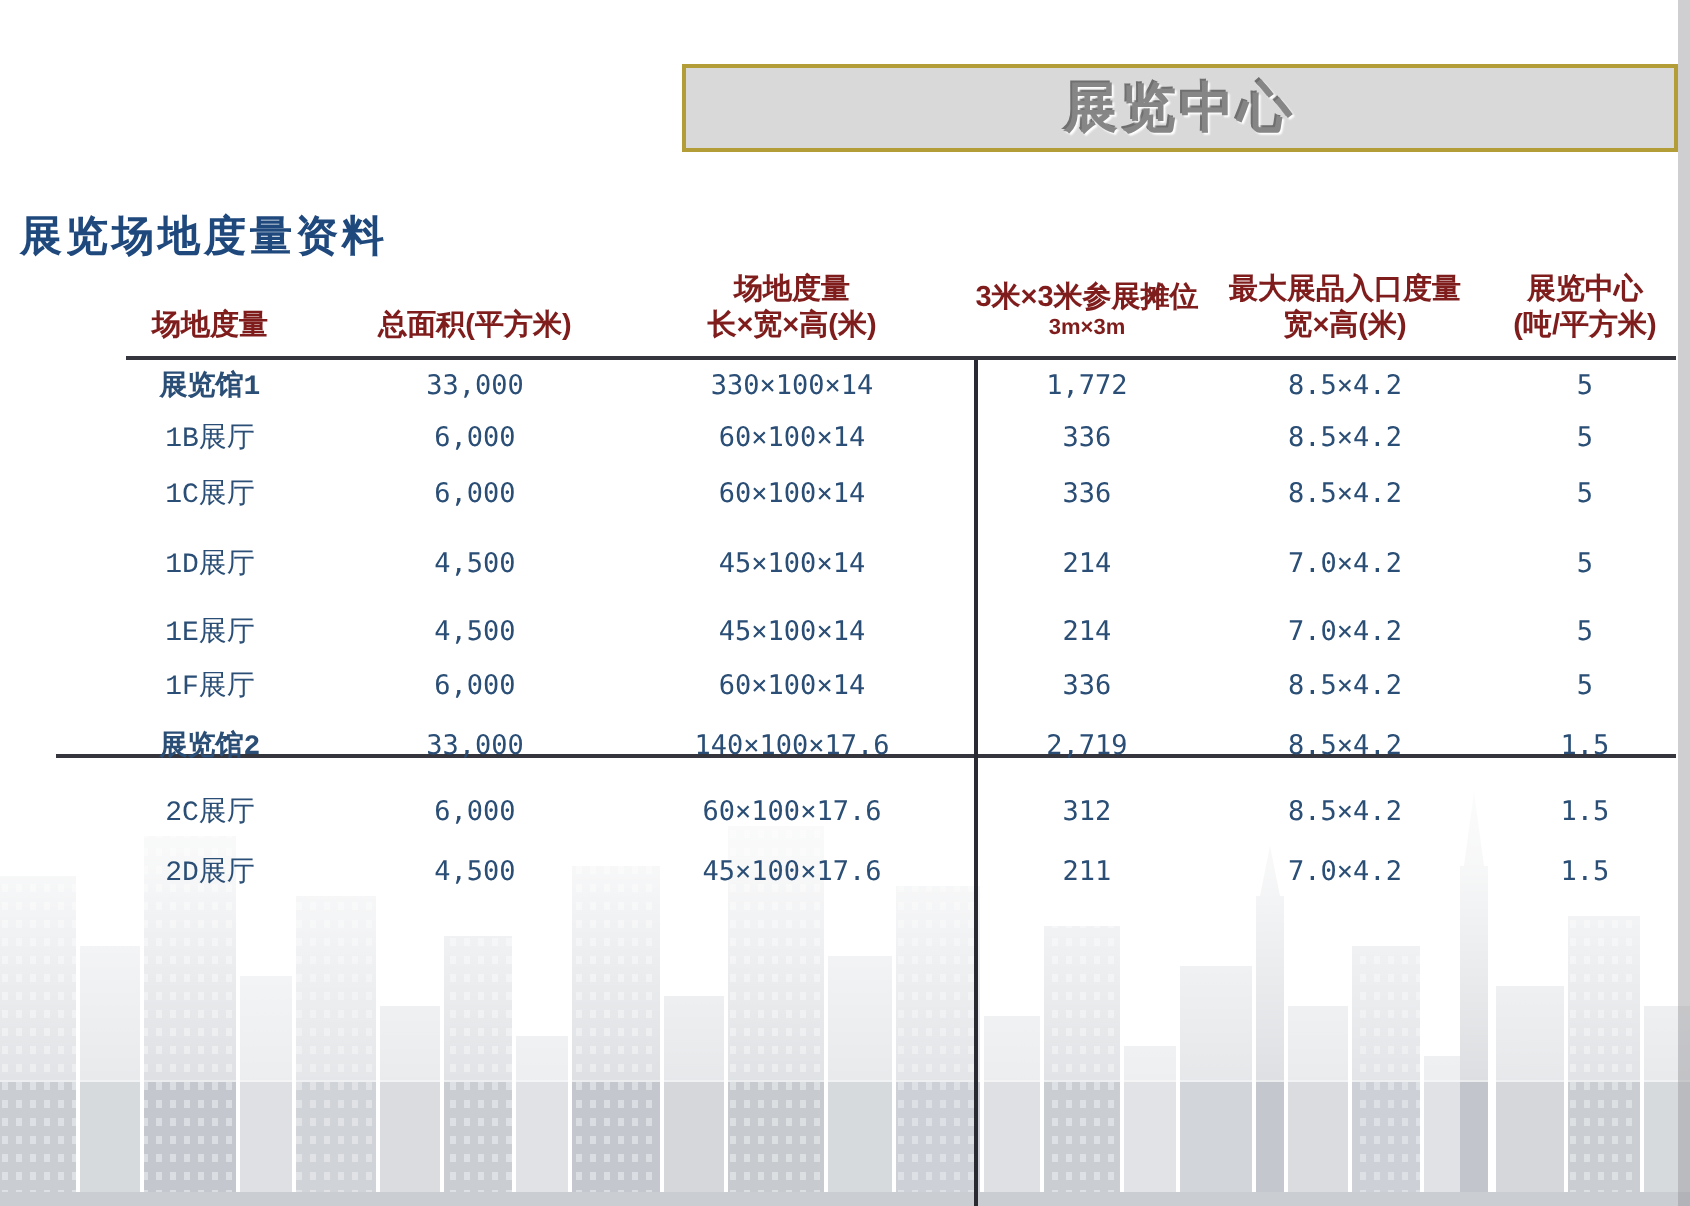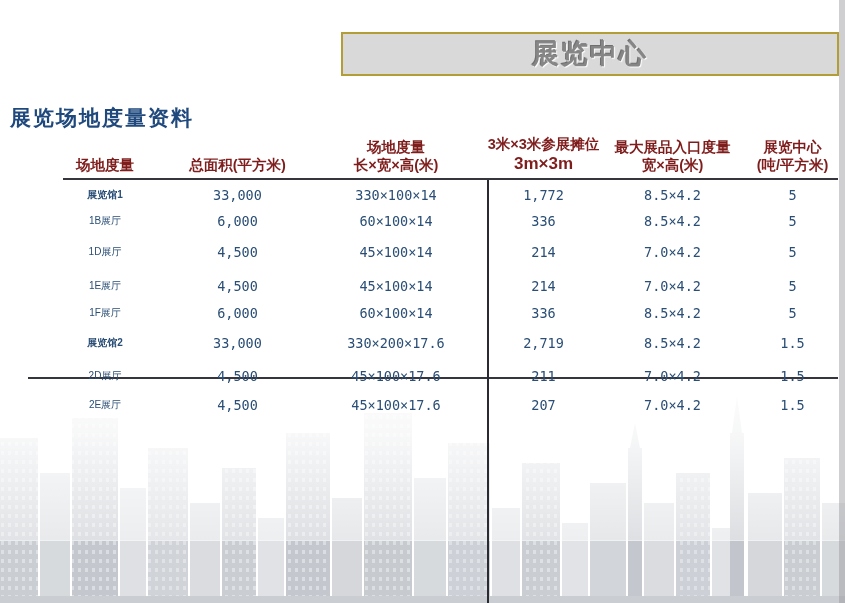--- a/index.html
+++ b/index.html
@@ -29,26 +29,26 @@
   .hline{position:absolute;height:2px;background:#35353d;z-index:4;}
   .hline-header{left:63px;top:178px;width:775px;}
   .hline-group{left:28px;top:377px;width:810px;}
   .vline{position:absolute;left:487px;top:180px;width:2px;height:423px;background:#2a2a32;z-index:4;}
 
   
   table.venue-table{position:absolute;left:40px;top:135px;width:800px;z-index:5;
       border-collapse:collapse;table-layout:fixed;}
   .venue-table th{color:#7f1d1d;font-weight:bold;font-size:14.5px;line-height:1.25;
       vertical-align:bottom;padding:0 0 8px 0;text-align:center;}
-  .venue-table th .l2.sub{font-size:17px;}
+  .venue-table th .l2.sub{font-size:11px;}
   .venue-table th span{display:block;}
   .venue-table thead tr{height:45px;}
   .venue-table td{color:#2a4e75;text-align:center;vertical-align:middle;padding:0;
       font-family:"DejaVu Sans Mono","Liberation Mono",monospace;font-size:13.5px;}
-  .venue-table td.venue{font-family:Liberation Sans, sans-serif;font-size:10px;}
+  .venue-table td.venue{font-family:Liberation Mono, monospace;font-size:14px;}
   .venue-table tr.group td.venue{font-weight:bold;}
 
   
   .edge-strip{position:absolute;left:839px;top:0;width:6px;height:603px;
       background:rgba(148,148,152,0.45);z-index:6;}
 </style>
 </head>
 <body>
 
 <div class="stage">
@@ -160,20 +160,28 @@
       <td>5</td>
     </tr>
         <tr style="height: 25px;">
       <td class="venue">1B展厅</td>
       <td>6,000</td>
       <td>60×100×14</td>
       <td>336</td>
       <td>8.5×4.2</td>
       <td>5</td>
     </tr>
+        <tr style="height: 32px;">
+      <td class="venue">1C展厅</td>
+      <td>6,000</td>
+      <td>60×100×14</td>
+      <td>336</td>
+      <td>8.5×4.2</td>
+      <td>5</td>
+    </tr>
         <tr style="height: 37px;">
       <td class="venue">1D展厅</td>
       <td>4,500</td>
       <td>45×100×14</td>
       <td>214</td>
       <td>7.0×4.2</td>
       <td>5</td>
     </tr>
         <tr style="height: 31px;">
       <td class="venue">1E展厅</td>
@@ -187,38 +195,38 @@
       <td class="venue">1F展厅</td>
       <td>6,000</td>
       <td>60×100×14</td>
       <td>336</td>
       <td>8.5×4.2</td>
       <td>5</td>
     </tr>
         <tr class="group" style="height: 36px;">
       <td class="venue">展览馆2</td>
       <td>33,000</td>
-      <td>330×200×17.6</td>
+      <td>140×100×17.6</td>
       <td>2,719</td>
+      <td>8.5×4.2</td>
+      <td>1.5</td>
+    </tr>
+        <tr style="height: 30px;">
+      <td class="venue">2C展厅</td>
+      <td>6,000</td>
+      <td>60×100×17.6</td>
+      <td>312</td>
       <td>8.5×4.2</td>
       <td>1.5</td>
     </tr>
         <tr style="height: 29px;">
       <td class="venue">2D展厅</td>
       <td>4,500</td>
       <td>45×100×17.6</td>
       <td>211</td>
       <td>7.0×4.2</td>
       <td>1.5</td>
     </tr>
-        <tr style="height: 30px;">
-      <td class="venue">2E展厅</td>
-      <td>4,500</td>
-      <td>45×100×17.6</td>
-      <td>207</td>
-      <td>7.0×4.2</td>
-      <td>1.5</td>
-    </tr>
       </tbody>
   </table>
 
   <div class="edge-strip"></div>
 </div>
 
 </body></html>

